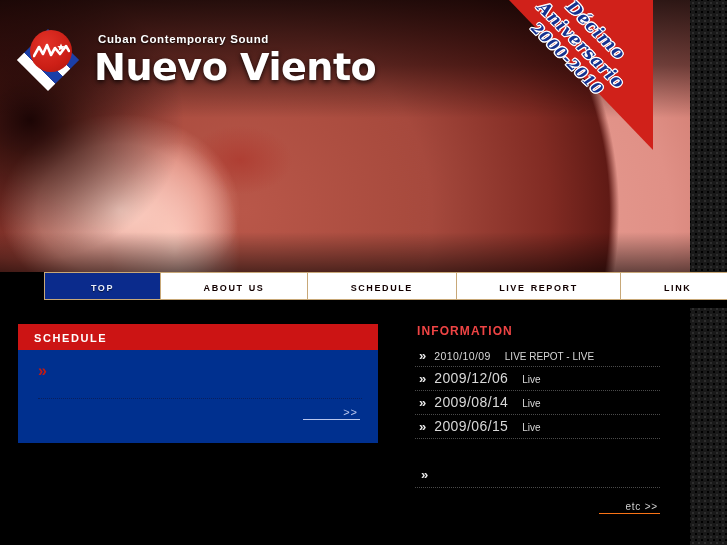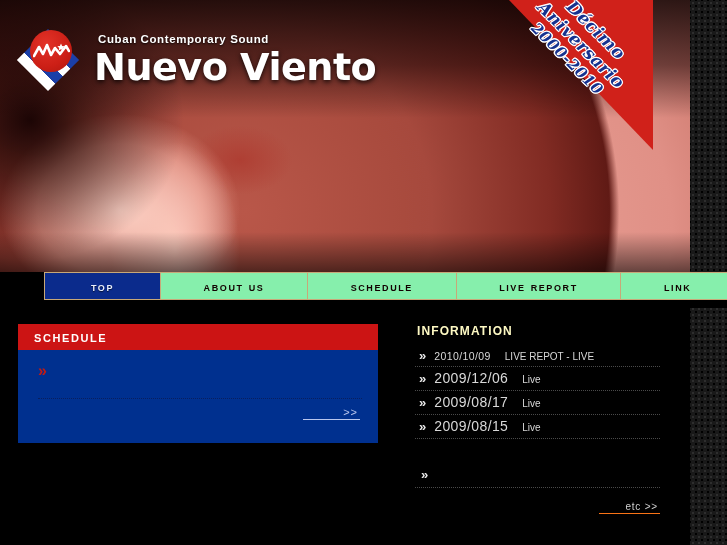--- a/index.html
+++ b/index.html
@@ -218,21 +218,21 @@
   .nav-item {
     flex: 1 1 auto;
     height: 28px;
     line-height: 28px;
     text-align: center;
     font-size: 12.5px;
     font-variant: small-caps;
     letter-spacing: 1.6px;
     font-weight: bold;
     color: #120000;
-    background: #86efac;
+    background: #ffffff;
     border: 1px solid #c8a878;
     box-sizing: border-box;
     margin-right: -1px;
     cursor: pointer;
     user-select: none;
     text-transform: lowercase;
   }
   .nav-item.first { flex: 0 0 117px; }
   .nav-item.active {
     background: #0b2b8c;
@@ -316,21 +316,21 @@
     position: absolute;
     left: 415px;
     top: 20px;
     width: 245px;
   }
   .sec-title {
     font-size: 17px;
     font-variant: small-caps;
     font-weight: bold;
     letter-spacing: 1.1px;
-    color: #fef9c3;
+    color: #ef4444;
     margin: 0 0 6px 2px;
     text-transform: lowercase;
   }
   .info-row {
     position: relative;
     padding: 3px 0 4px 0;
     border-bottom: 1px dotted #4a4a4a;
     display: flex;
     align-items: baseline;
     cursor: pointer;
@@ -456,27 +456,27 @@
         </div>
 
         <div class="info-row">
           <span class="chev">»</span>
           <span class="date">2009/12/06</span>
           <span class="label">Live</span>
         </div>
 
         <div class="info-row">
           <span class="chev">»</span>
-          <span class="date">2009/08/17</span>
+          <span class="date">2009/08/14</span>
           <span class="label">Live</span>
         </div>
 
         <div class="info-row">
           <span class="chev">»</span>
-          <span class="date">2009/08/15</span>
+          <span class="date">2009/06/15</span>
           <span class="label">Live</span>
         </div>
       </section>
 
       <section id="etc-section">
         <div id="etc-row">
           <span class="chev">»</span>
           <span class="label"></span>
         </div>
         <div id="etc-more">

